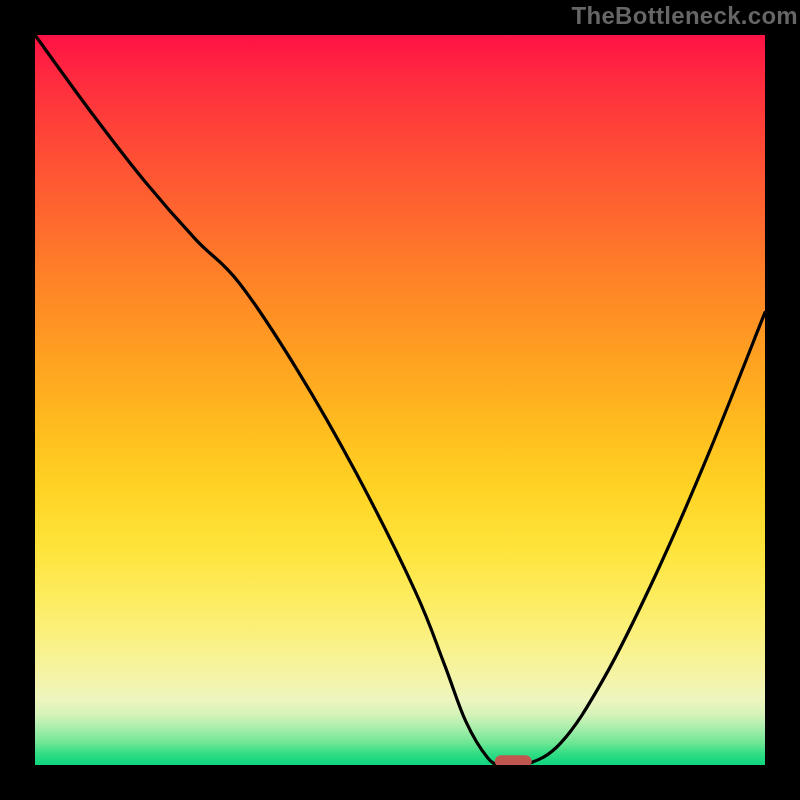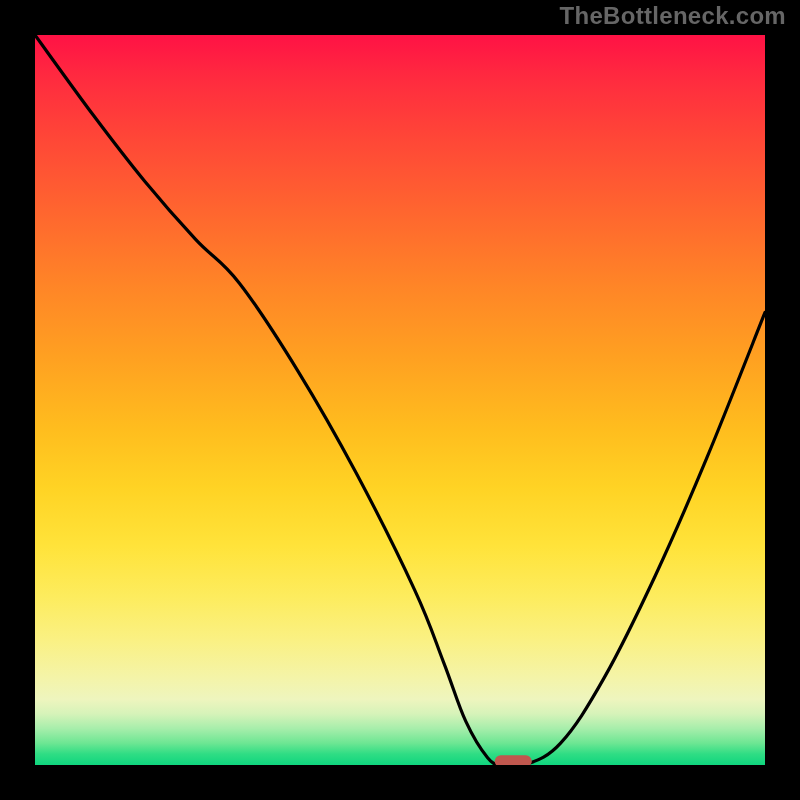--- a/index.html
+++ b/index.html
@@ -13,21 +13,21 @@
   }
   .frame {
     position: relative;
     width: 800px;
     height: 800px;
     background: #000;
   }
   .watermark {
     position: absolute;
     top: 2px;
-    right: 14px;
+    right: 2px;
     color: #666666;
     font-size: 24px;
     font-weight: 600;
     letter-spacing: 0.3px;
     z-index: 10;
     user-select: none;
   }
   .plot-area {
     position: absolute;
     left: 35px;

